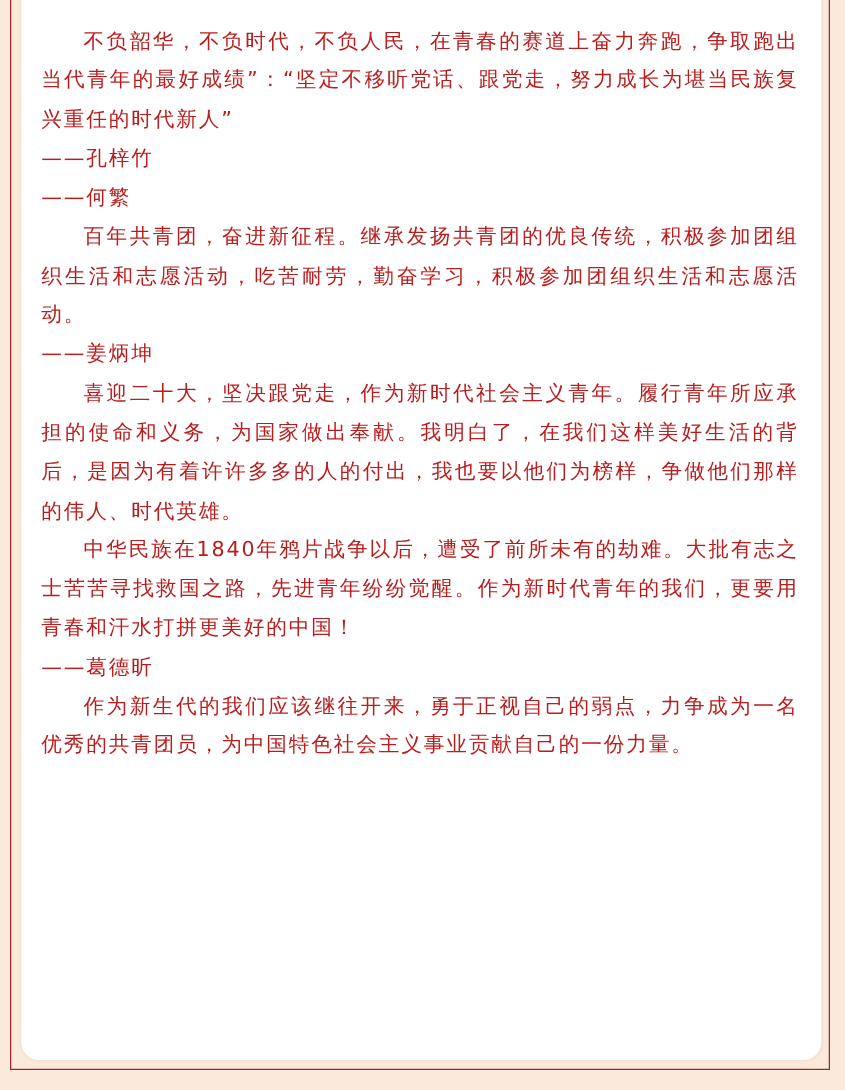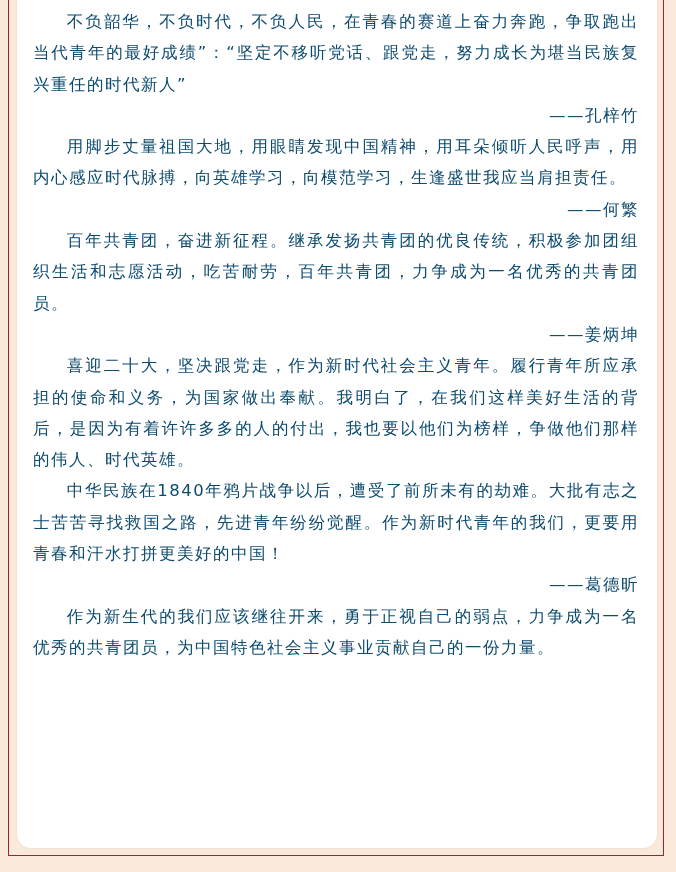--- a/index.html
+++ b/index.html
@@ -31,53 +31,52 @@
       top: -20px;
       width: 640px;
       height: 868px;
       background: #ffffff;
       border-radius: 0 0 14px 14px;
       box-shadow: 0 0 3px rgba(230, 200, 180, 0.6);
     }
     .content {
       position: absolute;
       left: 33px;
-      top: 6px;
+      top: 17px;
       width: 606px;
-      color: #0c4a6e;
+      color: #b91c1c;
       font-size: 16.5px;
       letter-spacing: 1.5px;
       line-height: 31.3px;
     }
     .para {
       margin: 0;
       text-indent: 2.05em;
       text-align: justify;
     }
     .sign {
       margin: 0;
-      text-align: right;
+      text-align: left;
     }
   </style>
 </head>
 <body>
 
 <div class="frame"></div>
 
 <div class="card"></div>
 
 <div class="content">
   <p class="para">不负韶华，不负时代，不负人民，在青春的赛道上奋力奔跑，争取跑出当代青年的最好成绩”：“坚定不移听党话、跟党走，努力成长为堪当民族复兴重任的时代新人”</p>
   <p class="sign">——孔梓竹</p>
 
-  <p class="para">用脚步丈量祖国大地，用眼睛发现中国精神，用耳朵倾听人民呼声，用内心感应时代脉搏，向英雄学习，向模范学习，生逢盛世我应当肩担责任。</p>
 
   <p class="sign">——何繁</p>
 
-  <p class="para">百年共青团，奋进新征程。继承发扬共青团的优良传统，积极参加团组织生活和志愿活动，吃苦耐劳，百年共青团，力争成为一名优秀的共青团员。</p>
+  <p class="para">百年共青团，奋进新征程。继承发扬共青团的优良传统，积极参加团组织生活和志愿活动，吃苦耐劳，勤奋学习，积极参加团组织生活和志愿活动。</p>
   <p class="sign">——姜炳坤</p>
 
   <p class="para">喜迎二十大，坚决跟党走，作为新时代社会主义青年。履行青年所应承担的使命和义务，为国家做出奉献。我明白了，在我们这样美好生活的背后，是因为有着许许多多的人的付出，我也要以他们为榜样，争做他们那样的伟人、时代英雄。</p>
 
   <p class="para">中华民族在1840年鸦片战争以后，遭受了前所未有的劫难。大批有志之士苦苦寻找救国之路，先进青年纷纷觉醒。作为新时代青年的我们，更要用青春和汗水打拼更美好的中国！</p>
   <p class="sign">——葛德昕</p>
 
   <p class="para">作为新生代的我们应该继往开来，勇于正视自己的弱点，力争成为一名优秀的共青团员，为中国特色社会主义事业贡献自己的一份力量。</p>
 </div>
 

